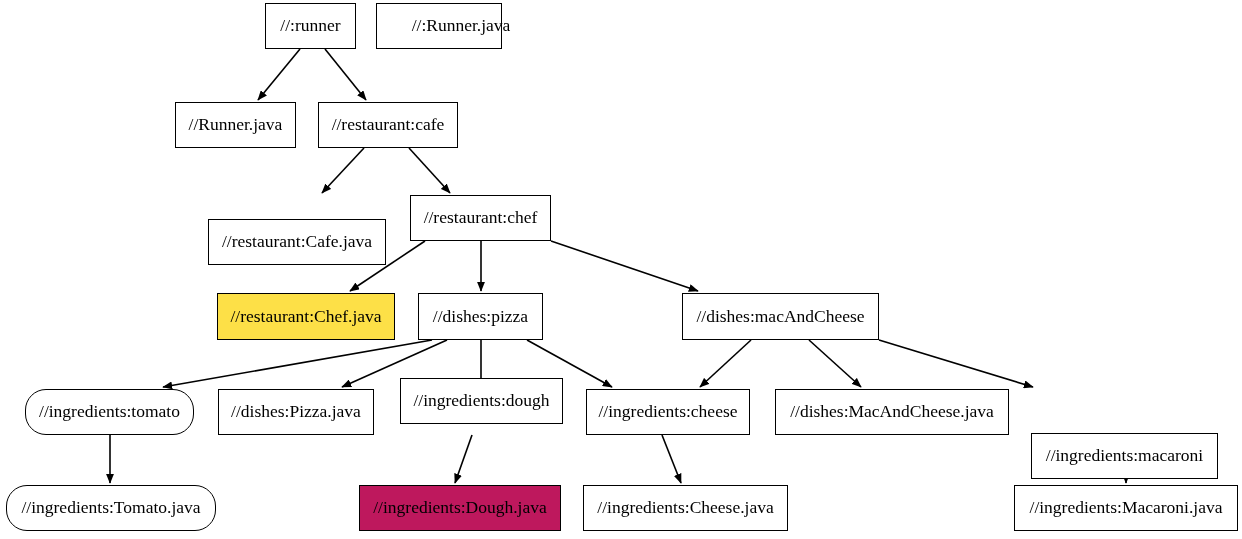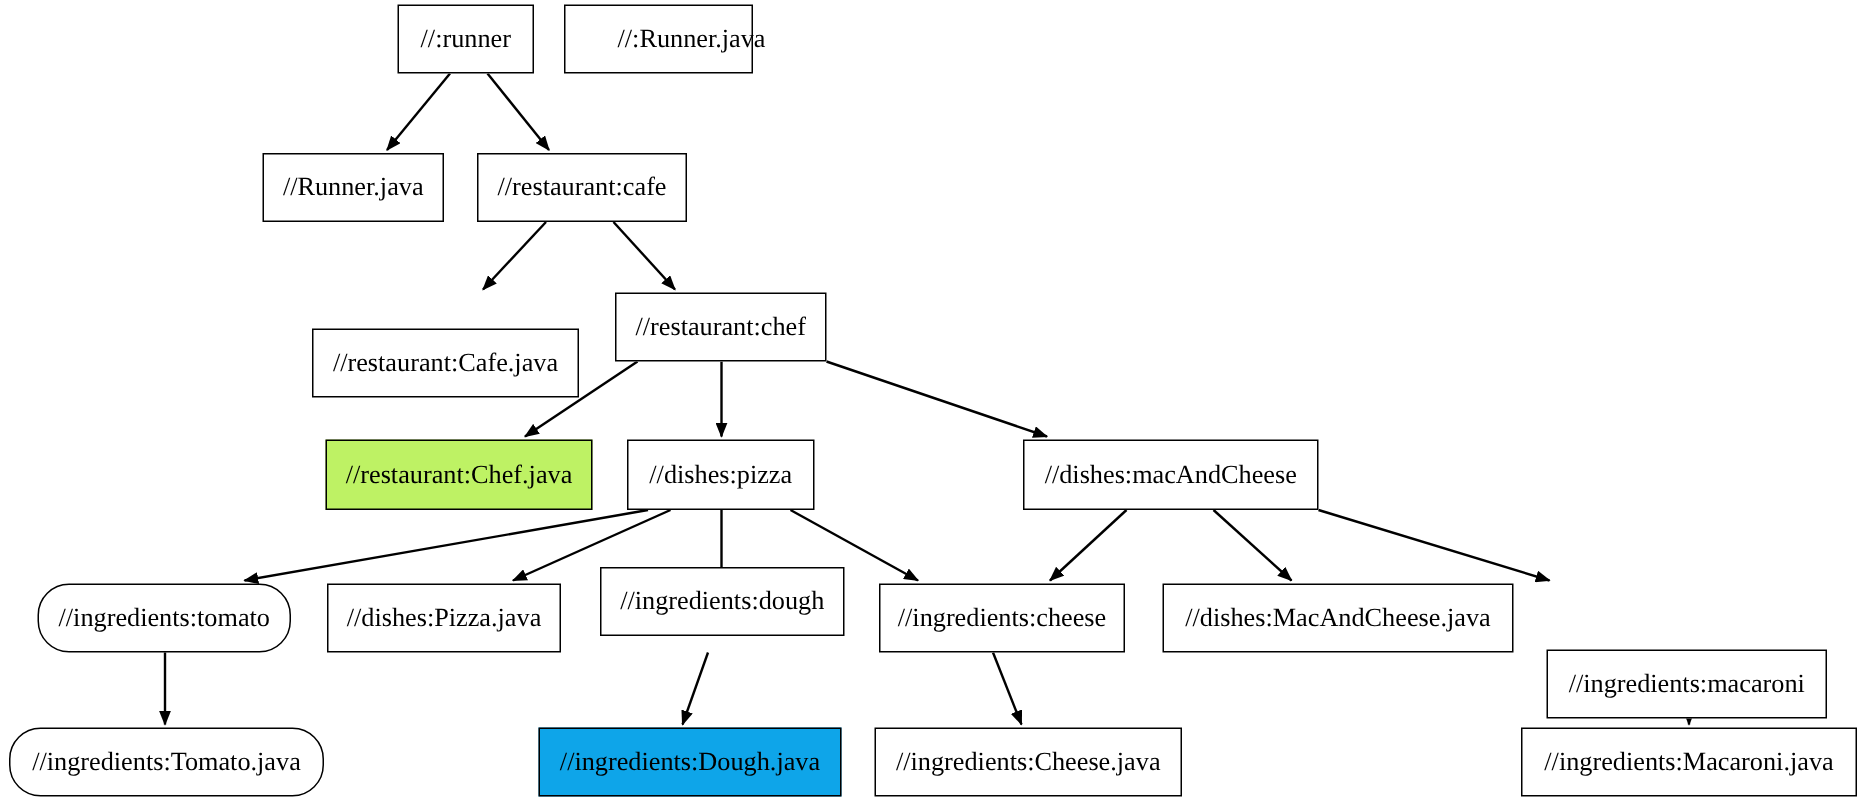--- a/index.html
+++ b/index.html
@@ -94,21 +94,21 @@
       </div>
       <div class="node" style="left: 318px; top: 102px; width: 140px; height: 46px; border-color: rgb(0, 0, 0); background: rgb(255, 255, 255); color: rgb(0, 0, 0);">
         <span class="node-label">//restaurant:cafe</span>
       </div>
       <div class="node" style="left: 208px; top: 195px; width: 178px; height: 46px; border-color: rgb(0, 0, 0); background: rgb(255, 255, 255); color: rgb(0, 0, 0); margin-top: 24px;">
         <span class="node-label">//restaurant:Cafe.java</span>
       </div>
       <div class="node" style="left: 410px; top: 195px; width: 141px; height: 46px; border-color: rgb(0, 0, 0); background: rgb(255, 255, 255); color: rgb(0, 0, 0);">
         <span class="node-label">//restaurant:chef</span>
       </div>
-      <div class="node" style="left: 217px; top: 293px; width: 178px; height: 47px; border-color: rgb(0, 0, 0); background: #bef264; color: rgb(0, 0, 0);">
+      <div class="node" style="left: 217px; top: 293px; width: 178px; height: 47px; border-color: rgb(0, 0, 0); background: #fde047; color: rgb(0, 0, 0);">
         <span class="node-label">//restaurant:Chef.java</span>
       </div>
       <div class="node" style="left: 418px; top: 293px; width: 125px; height: 47px; border-color: rgb(0, 0, 0); background: rgb(255, 255, 255); color: rgb(0, 0, 0);">
         <span class="node-label">//dishes:pizza</span>
       </div>
       <div class="node" style="left: 682px; top: 293px; width: 197px; height: 47px; border-color: rgb(0, 0, 0); background: rgb(255, 255, 255); color: rgb(0, 0, 0);">
         <span class="node-label">//dishes:macAndCheese</span>
       </div>
       <div class="node" style="left: 25px; top: 389px; width: 169px; height: 46px; border-color: rgb(0, 0, 0); background: rgb(255, 255, 255); color: rgb(0, 0, 0); border-radius: 21px;">
         <span class="node-label">//ingredients:tomato</span>
@@ -124,21 +124,21 @@
       </div>
       <div class="node" style="left: 775px; top: 389px; width: 234px; height: 46px; border-color: rgb(0, 0, 0); background: rgb(255, 255, 255); color: rgb(0, 0, 0);">
         <span class="node-label">//dishes:MacAndCheese.java</span>
       </div>
       <div class="node" style="left: 1031px; top: 389px; width: 187px; height: 46px; border-color: rgb(0, 0, 0); background: rgb(255, 255, 255); color: rgb(0, 0, 0); margin-top: 44px;">
         <span class="node-label">//ingredients:macaroni</span>
       </div>
       <div class="node" style="left: 6px; top: 485px; width: 210px; height: 46px; border-color: rgb(0, 0, 0); background: rgb(255, 255, 255); color: rgb(0, 0, 0); border-radius: 21px;">
         <span class="node-label">//ingredients:Tomato.java</span>
       </div>
-      <div class="node" style="left: 359px; top: 485px; width: 202px; height: 46px; border-color: rgb(0, 0, 0); background: #0ea5e9; color: rgb(0, 0, 0);">
+      <div class="node" style="left: 359px; top: 485px; width: 202px; height: 46px; border-color: rgb(0, 0, 0); background: #be185d; color: rgb(0, 0, 0);">
         <span class="node-label">//ingredients:Dough.java</span>
       </div>
       <div class="node" style="left: 583px; top: 485px; width: 205px; height: 46px; border-color: rgb(0, 0, 0); background: rgb(255, 255, 255); color: rgb(0, 0, 0);">
         <span class="node-label">//ingredients:Cheese.java</span>
       </div>
       <div class="node" style="left: 1014px; top: 485px; width: 224px; height: 46px; border-color: rgb(0, 0, 0); background: rgb(255, 255, 255); color: rgb(0, 0, 0);">
         <span class="node-label">//ingredients:Macaroni.java</span>
       </div>
     </div>
 </div>

